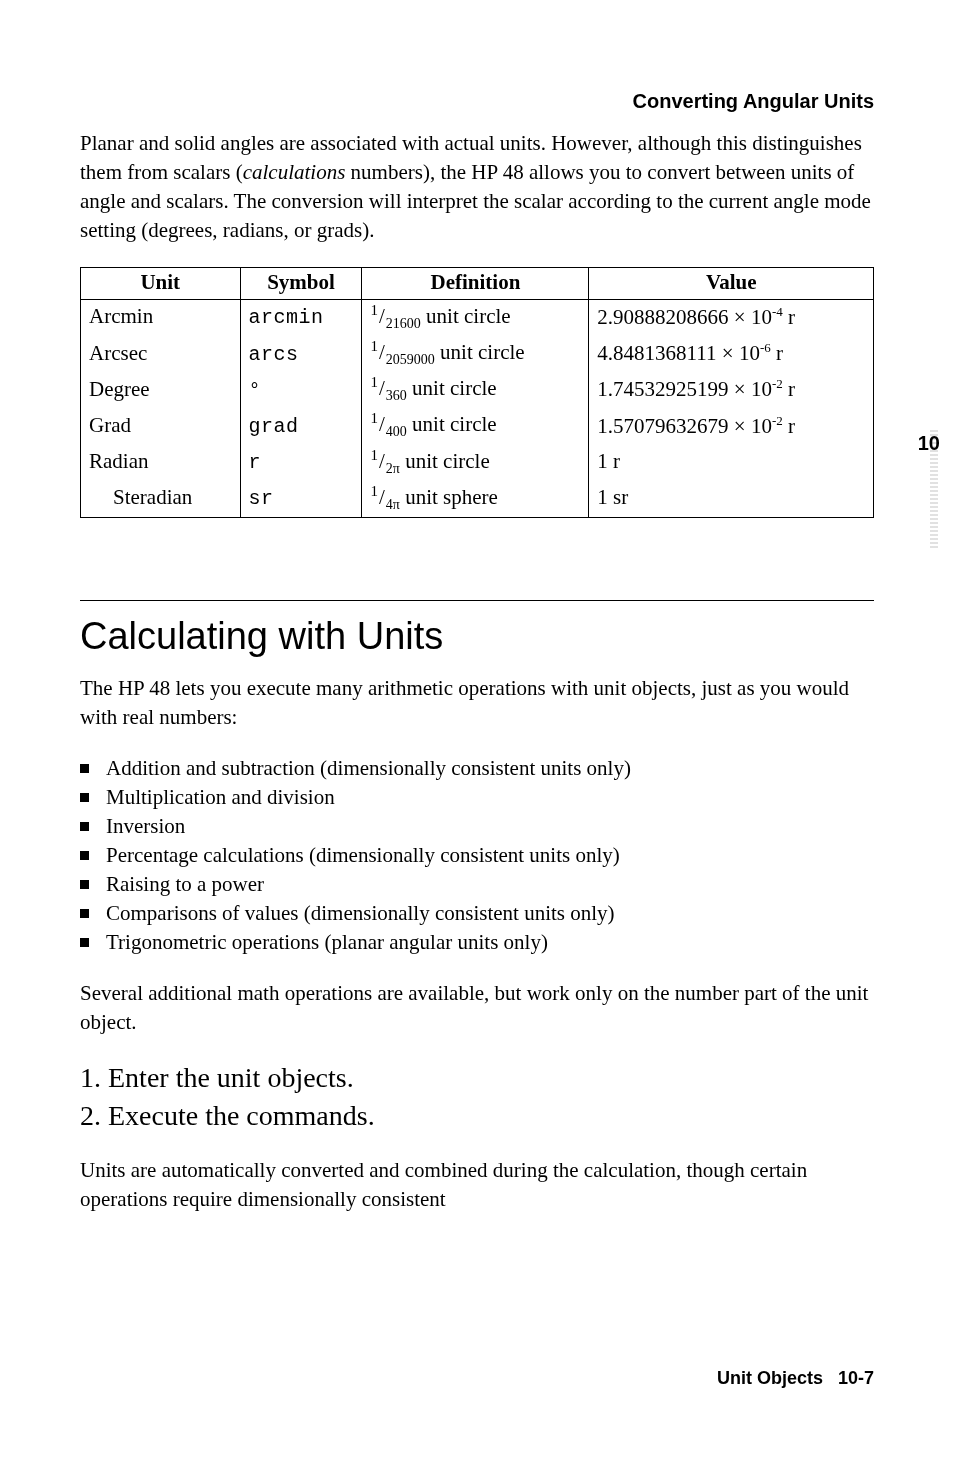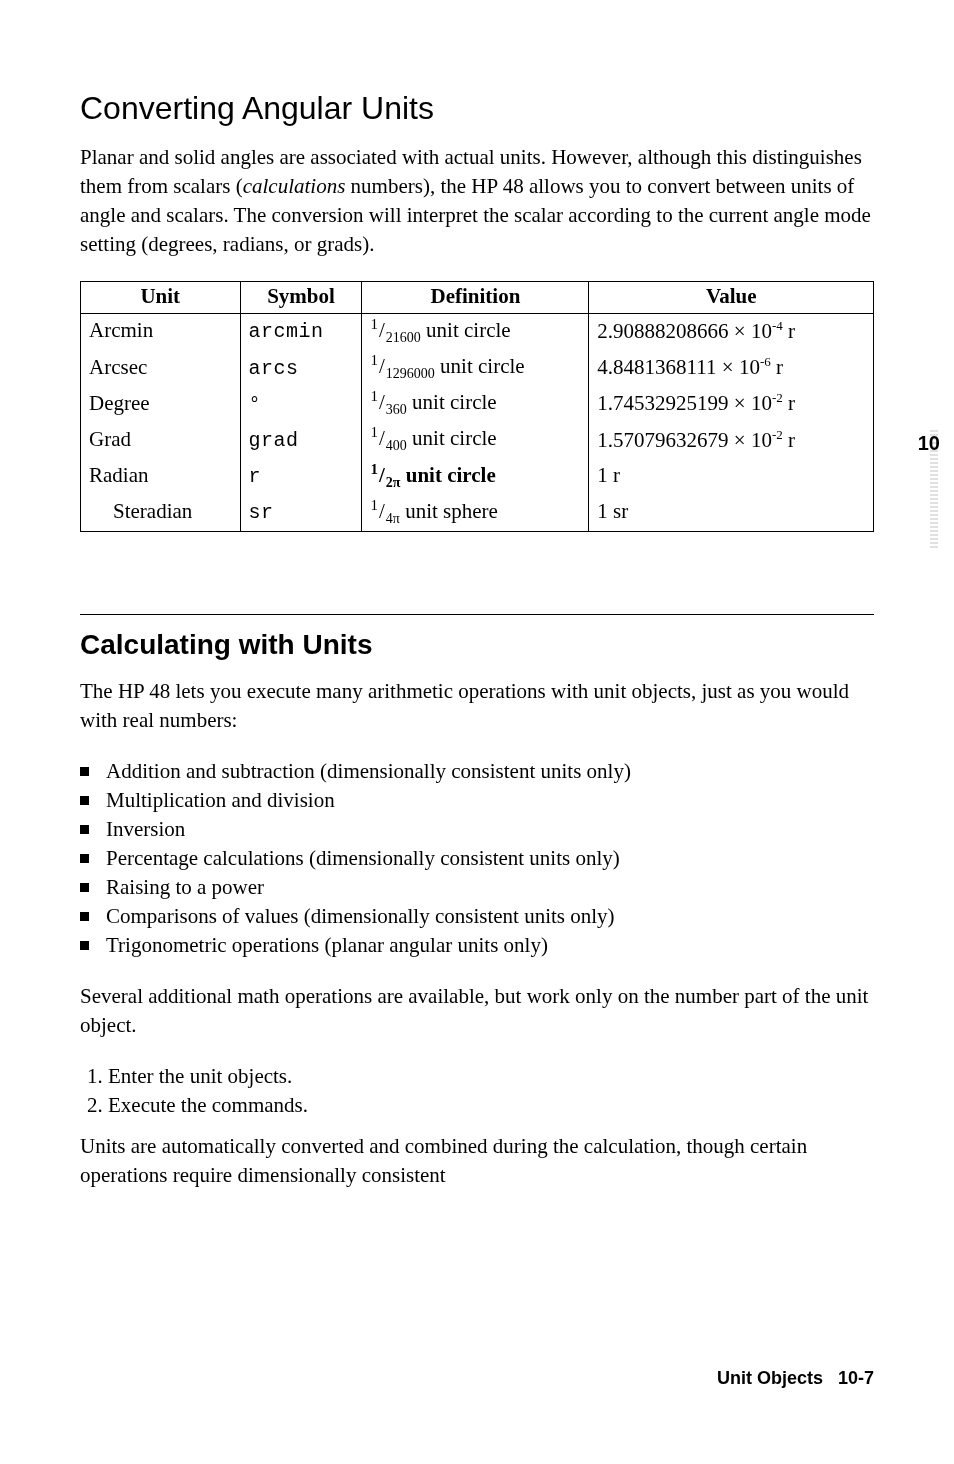--- a/index.html
+++ b/index.html
@@ -28,23 +28,24 @@
     position: absolute;
     right: 16px;
     top: 430px;
     width: 8px;
     height: 118px;
     background: repeating-linear-gradient(0deg,#c9c9c9 0 2px,#fff 2px 4px);
     opacity: 0.55;
   }
   h2.angular {
     font-family: Arial, Helvetica, sans-serif;
-    font-weight: 400;
-    font-size: 32px;
+    font-weight: 700;
+    font-size: 20px;
     margin: 0 0 16px 0;
+    text-align: right;
   }
   p.body {
     font-size: 21px;
     line-height: 1.38;
     margin: 0 0 22px 0;
   }
   table.units {
     border-collapse: collapse;
     width: 100%;
     margin-top: 6px;
@@ -84,22 +85,22 @@
     font-size: 13px;
     vertical-align: super;
   }
   .sectionrule {
     border: none;
     border-top: 1px solid #000;
     margin: 82px 0 12px 0;
   }
   h1.calc {
     font-family: Arial, Helvetica, sans-serif;
-    font-weight: 700;
-    font-size: 28px;
+    font-weight: 400;
+    font-size: 38px;
     margin: 14px 0 16px 0;
   }
   ul.squares {
     list-style: none;
     padding: 0;
     margin: 0 0 22px 0;
   }
   ul.squares li {
     font-size: 21px;
     line-height: 1.38;
@@ -116,23 +117,23 @@
     background: #000;
   }
   .subhead {
     font-family: Arial, Helvetica, sans-serif;
     font-weight: 700;
     font-size: 21px;
     color: #777;
     margin: 24px 0 14px 0;
   }
   ol.steps {
-    font-size: 21px;
+    font-size: 28px;
     line-height: 1.38;
-    margin: 0 0 12px 0;
+    margin: 0 0 20px 0;
     padding-left: 28px;
   }
   .footer {
     position: absolute;
     right: 80px;
     bottom: 75px;
     font-family: Arial, Helvetica, sans-serif;
     font-weight: 700;
     font-size: 18px;
     margin-top: 35px;
@@ -164,39 +165,39 @@
     <tbody id="units-body">
     <tr>
           <td style="border-top: none; border-bottom: none;">Arcmin</td>
           <td style="border-top: none; border-bottom: none;"><span class="mono">arcmin</span></td>
           <td style="border-top: none; border-bottom: none;"><span class="frac"><span class="num">1</span><span class="slash">/</span><span class="den">21600</span></span> unit circle</td>
           <td style="border-top: none; border-bottom: none;">2.90888208666 × 10<span class="expo">-4</span> r</td>
         </tr>
         <tr>
           <td style="border-top: none; border-bottom: none;">Arcsec</td>
           <td style="border-top: none; border-bottom: none;"><span class="mono">arcs</span></td>
-          <td style="border-top: none; border-bottom: none;"><span class="frac"><span class="num">1</span><span class="slash">/</span><span class="den">1296000</span></span> unit circle</td>
+          <td style="border-top: none; border-bottom: none;"><span class="frac"><span class="num">1</span><span class="slash">/</span><span class="den">2059000</span></span> unit circle</td>
           <td style="border-top: none; border-bottom: none;">4.8481368111 × 10<span class="expo">-6</span> r</td>
         </tr>
         <tr>
           <td style="border-top: none; border-bottom: none;">Degree</td>
           <td style="border-top: none; border-bottom: none;"><span class="mono">°</span></td>
           <td style="border-top: none; border-bottom: none;"><span class="frac"><span class="num">1</span><span class="slash">/</span><span class="den">360</span></span> unit circle</td>
           <td style="border-top: none; border-bottom: none;">1.74532925199 × 10<span class="expo">-2</span> r</td>
         </tr>
         <tr>
           <td style="border-top: none; border-bottom: none;">Grad</td>
           <td style="border-top: none; border-bottom: none;"><span class="mono">grad</span></td>
           <td style="border-top: none; border-bottom: none;"><span class="frac"><span class="num">1</span><span class="slash">/</span><span class="den">400</span></span> unit circle</td>
           <td style="border-top: none; border-bottom: none;">1.57079632679 × 10<span class="expo">-2</span> r</td>
         </tr>
         <tr>
           <td style="border-top: none; border-bottom: none;">Radian</td>
           <td style="border-top: none; border-bottom: none;"><span class="mono">r</span></td>
-          <td style="border-top: none; border-bottom: none; font-weight: bold;"><span class="frac"><span class="num">1</span><span class="slash">/</span><span class="den">2π</span></span> unit circle</td>
+          <td style="border-top: none; border-bottom: none;"><span class="frac"><span class="num">1</span><span class="slash">/</span><span class="den">2π</span></span> unit circle</td>
           <td style="border-top: none; border-bottom: none;">1 r</td>
         </tr>
         <tr>
           <td style="border-top: none; padding-left: 32px;">Steradian</td>
           <td style="border-top: none;"><span class="mono">sr</span></td>
           <td style="border-top: none;"><span class="frac"><span class="num">1</span><span class="slash">/</span><span class="den">4π</span></span> unit sphere</td>
           <td style="border-top: none;">1 sr</td>
         </tr>
       </tbody>
   </table>

